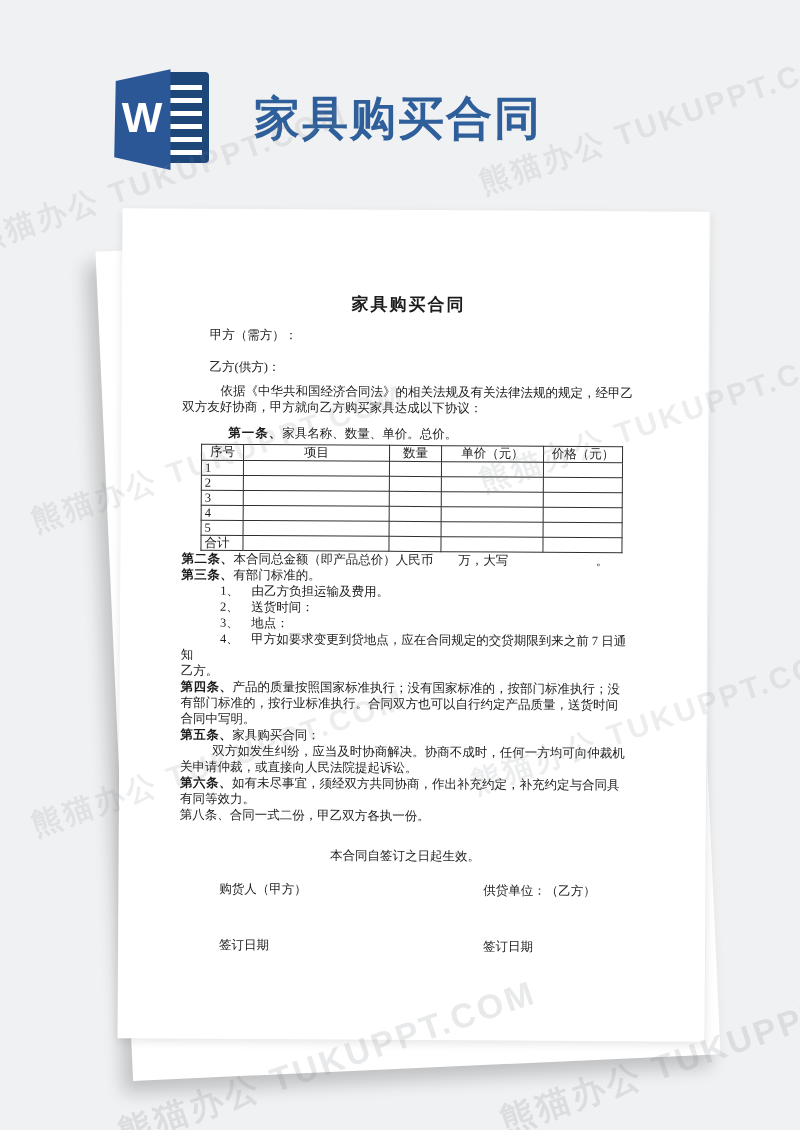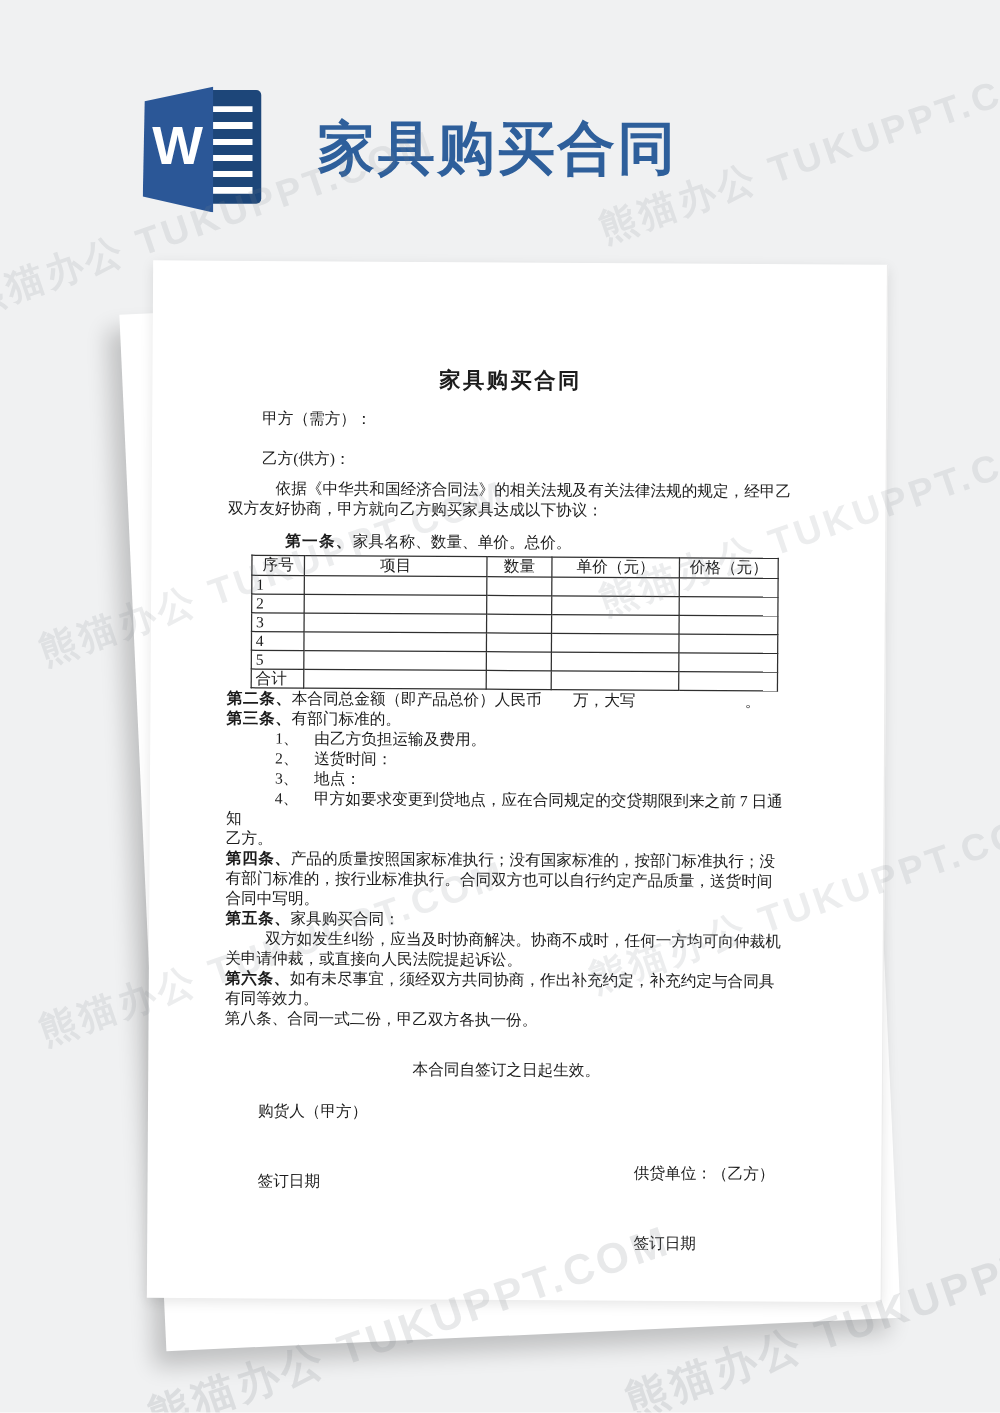--- a/index.html
+++ b/index.html
@@ -53,22 +53,22 @@
   table.items th { font-weight:normal; text-align:center; height:16px;
     line-height:15px; padding:0 2px; }
   table.items td { height:15px; line-height:13px; padding:0 3px; text-align:left; }
   
   .clause { white-space:pre-line; }
   .clause b { letter-spacing:0.5px; }
   .item { text-indent:39px; white-space:pre-line; }
   .c5-body { text-indent:32px; white-space:pre-line; }
   .effective { text-align:center; margin-top:24px; }
   .sign-row { position:relative; margin-top:18px; height:16px; }
-  .sign-row .left { position:absolute; left:27px; top:0; }
-  .sign-row .right { position:absolute; left:328px; top:0;margin-top:48px; }
+  .sign-row .left { position:absolute; left:40px; top:0; }
+  .sign-row .right { position:absolute; left:304px; top:0; }
   .date-row { margin-top:40px; }
   
   .wm-layer { position:absolute; inset:0; z-index:9; pointer-events:none; }
   .wm { position:absolute; white-space:nowrap;
     font-family:"Liberation Sans","DejaVu Sans",sans-serif;
     font-weight:bold; font-size:30px; letter-spacing:3px;
     color:rgba(128,133,139,0.15); transform:rotate(-19deg); }
   .wm1 { left:-36px; top:158px; }
   .wm2 { left:470px; top:100px; }
   .wm3 { left:22px;  top:438px; }

